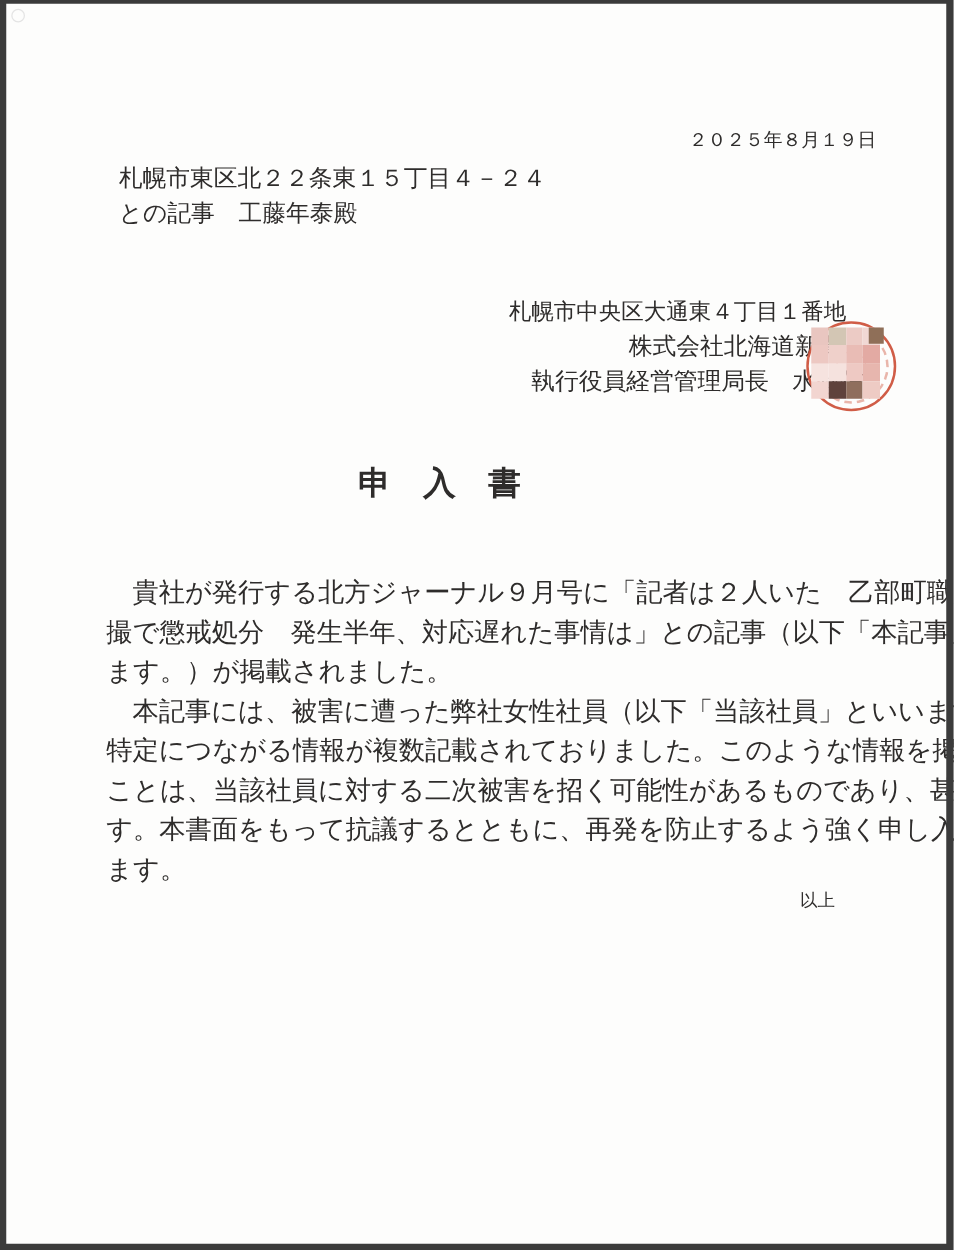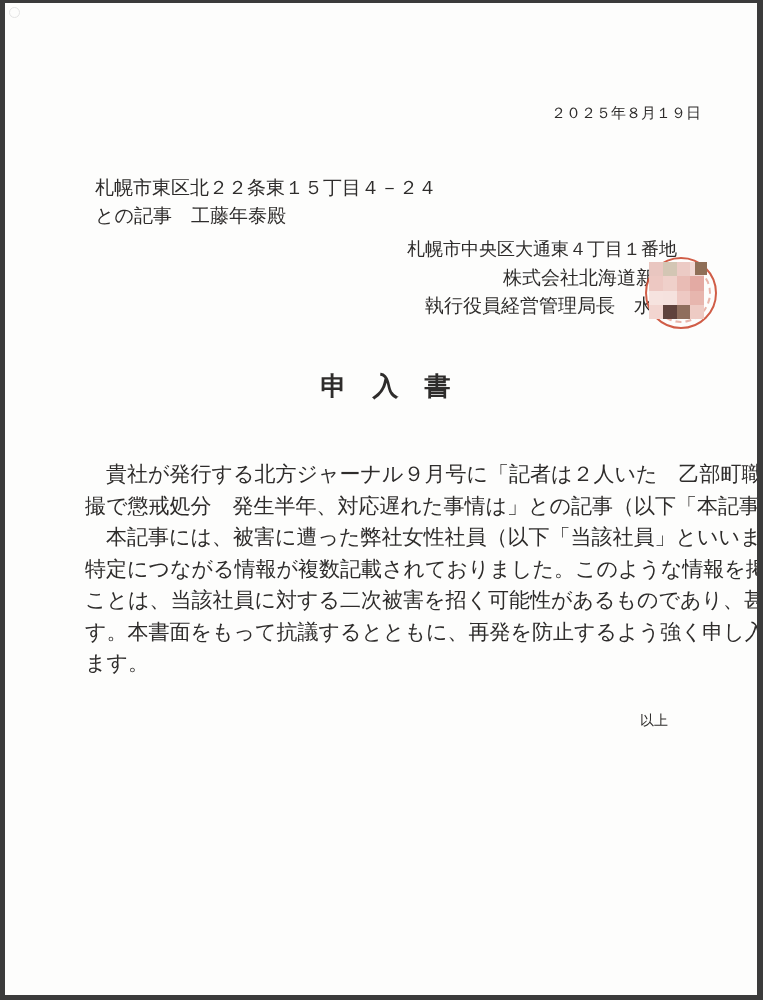--- a/index.html
+++ b/index.html
@@ -13,29 +13,29 @@
     position:absolute;inset:0;z-index:30;pointer-events:none;
     border-style:solid;border-color:var(--frame,#3b3b3b);
     border-width:3px 6px 5px 5px;
     box-sizing:border-box;
   }
   .abs{position:absolute;}
   .date-line{
     top:101px;right:62px;font-size:15px;line-height:24px;white-space:nowrap;
   }
   .recipient-block{
-    left:95px;top:130px;font-size:19px;line-height:27.5px;white-space:nowrap;margin-top:44px;
+    left:95px;top:130px;font-size:19px;line-height:27.5px;white-space:nowrap;
   }
   .sender-address{left:407px;top:238px;font-size:18px;line-height:23px;white-space:nowrap;z-index:2;}
   .sender-company{left:503px;top:266px;font-size:19px;line-height:23px;white-space:nowrap;z-index:2;}
   .sender-signer{left:425px;top:294px;font-size:19px;line-height:23px;white-space:nowrap;z-index:2;}
   .doc-title{
     left:0;top:369px;width:703px;text-align:center;
     font-size:26px;font-weight:600;
-    letter-spacing:26px;text-indent:26px;white-space:nowrap;padding-left:34px;
+    letter-spacing:26px;text-indent:26px;white-space:nowrap;
   }
   .body-block{
     left:85px;top:459px;width:625px;font-size:21px;line-height:31.5px;
   }
   .body-line{white-space:nowrap;}
   .closing-line{top:712px;right:95px;font-size:14px;white-space:nowrap;}
   
   .seal{
     left:645px;top:257px;width:72px;height:72px;border-radius:50%;
     border:2.5px solid var(--ring,#cd5038);
@@ -97,20 +97,21 @@
     <div style="background: rgb(143, 110, 93);"></div>
     <div style="background: rgb(238, 203, 196);"></div>
   </div>
 <div class="abs mosaic-sliver" style="background: rgb(143, 111, 88);"></div>
 
 <div class="abs doc-title">申入書</div>
 
 <div class="abs body-block">
   <div class="body-line">　貴社が発行する北方ジャーナル９月号に「記者は２人いた　乙部町職員が盗</div>
   <div class="body-line">撮で懲戒処分　発生半年、対応遅れた事情は」との記事（以下「本記事」といい</div>
+  <div class="body-line">ます。）が掲載されました。</div>
   <div class="body-line">　本記事には、被害に遭った弊社女性社員（以下「当該社員」といいます。）の</div>
   <div class="body-line">特定につながる情報が複数記載されておりました。このような情報を掲載した</div>
   <div class="body-line">ことは、当該社員に対する二次被害を招く可能性があるものであり、甚だ遺憾で</div>
   <div class="body-line">す。本書面をもって抗議するとともに、再発を防止するよう強く申し入れいたし</div>
   <div class="body-line">ます。</div>
 </div>
 
 <div class="abs closing-line">以上</div>
 
 </body></html>

